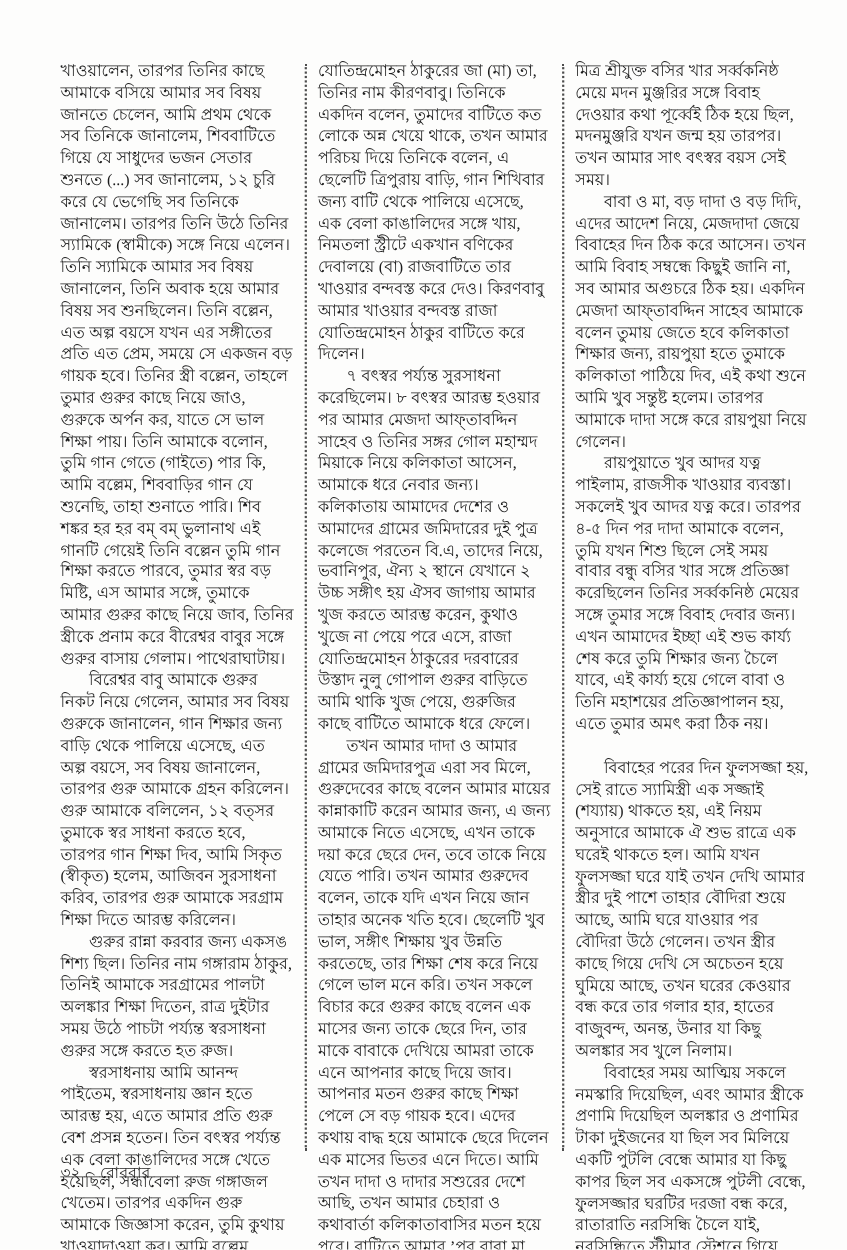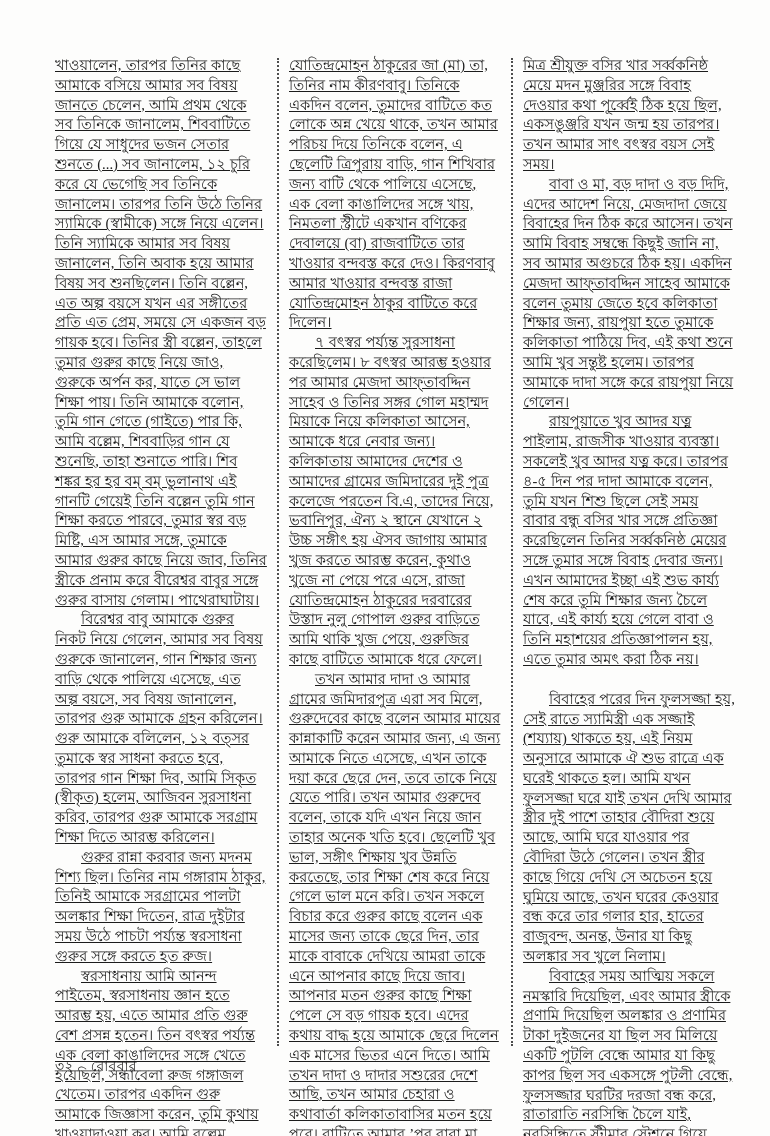--- a/index.html
+++ b/index.html
@@ -35,21 +35,20 @@
     width: 212px;
     flex: 0 0 212px;
     font-size: 14.6px;
     line-height: 19.8px;
     text-align: left;
     word-spacing: 0.5px;
   }
   .column p {
     margin: 0;
     padding: 0;
-    text-decoration: underline;
   }
   .column p + p {
     text-indent: 26px;
   }
   .column p.gap-above {
     margin-top: 20px;
   }
   .divider {
     flex: 0 0 0px;
     width: 0;
@@ -72,37 +71,37 @@
 </head>
 <body>
 
 <div class="page">
 
   <div class="text-area">
 
     <div class="column">
       <p class="para">খাওয়ালেন, তারপর তিনির কাছে আমাকে বসিয়ে আমার সব বিষয় জানতে চেলেন, আমি প্রথম থেকে সব তিনিকে জানালেম, শিববাটিতে গিয়ে যে সাধুদের ভজন সেতার শুনতে (...) সব জানালেম, ১২ চুরি করে যে ভেগেছি সব তিনিকে জানালেম। তারপর তিনি উঠে তিনির স্যামিকে (স্বামীকে) সঙ্গে নিয়ে এলেন। তিনি স্যামিকে আমার সব বিষয় জানালেন, তিনি অবাক হয়ে আমার বিষয় সব শুনছিলেন। তিনি বল্লেন, এত অল্প বয়সে যখন এর সঙ্গীতের প্রতি এত প্রেম, সময়ে সে একজন বড় গায়ক হবে। তিনির স্ত্রী বল্লেন, তাহলে তুমার গুরুর কাছে নিয়ে জাও, গুরুকে অর্পন কর, যাতে সে ভাল শিক্ষা পায়। তিনি আমাকে বলোন, তুমি গান গেতে (গাইতে) পার কি, আমি বল্লেম, শিববাড়ির গান যে শুনেছি, তাহা শুনাতে পারি। শিব শঙ্কর হর হর বম্‌ বম্‌ ভুলানাথ এই গানটি গেয়েই তিনি বল্লেন তুমি গান শিক্ষা করতে পারবে, তুমার স্বর বড় মিষ্টি, এস আমার সঙ্গে, তুমাকে আমার গুরুর কাছে নিয়ে জাব, তিনির স্ত্রীকে প্রনাম করে বীরেশ্বর বাবুর সঙ্গে গুরুর বাসায় গেলাম। পাথেরাঘাটায়।</p>
       <p class="para">বিরেশ্বর বাবু আমাকে গুরুর নিকট নিয়ে গেলেন, আমার সব বিষয় গুরুকে জানালেন, গান শিক্ষার জন্য বাড়ি থেকে পালিয়ে এসেছে, এত অল্প বয়সে, সব বিষয় জানালেন, তারপর গুরু আমাকে গ্রহন করিলেন। গুরু আমাকে বলিলেন, ১২ বত্সর তুমাকে স্বর সাধনা করতে হবে, তারপর গান শিক্ষা দিব, আমি সিকৃত (স্বীকৃত) হলেম, আজিবন সুরসাধনা করিব, তারপর গুরু আমাকে সরগ্রাম শিক্ষা দিতে আরম্ভ করিলেন।</p>
-      <p class="para">গুরুর রান্না করবার জন্য মদনম শিশ্য ছিল। তিনির নাম গঙ্গারাম ঠাকুর, তিনিই আমাকে সরগ্রামের পালটা অলঙ্কার শিক্ষা দিতেন, রাত্র দুইটার সময় উঠে পাচটা পর্য্যন্ত স্বরসাধনা গুরুর সঙ্গে করতে হত রুজ।</p>
+      <p class="para">গুরুর রান্না করবার জন্য একসঙ শিশ্য ছিল। তিনির নাম গঙ্গারাম ঠাকুর, তিনিই আমাকে সরগ্রামের পালটা অলঙ্কার শিক্ষা দিতেন, রাত্র দুইটার সময় উঠে পাচটা পর্য্যন্ত স্বরসাধনা গুরুর সঙ্গে করতে হত রুজ।</p>
       <p class="para">স্বরসাধনায় আমি আনন্দ পাইতেম, স্বরসাধনায় জ্ঞান হতে আরম্ভ হয়, এতে আমার প্রতি গুরু বেশ প্রসন্ন হতেন। তিন বৎস্বর পর্য্যন্ত এক বেলা কাঙালিদের সঙ্গে খেতে হয়েছিল, সন্ধাবেলা রুজ গঙ্গাজল খেতেম। তারপর একদিন গুরু আমাকে জিজ্ঞাসা করেন, তুমি কুথায় খাওয়াদাওয়া কর। আমি বল্লেম কাঙালিদের সঙ্গে এক বেলা খাই, সন্ধা সময় গঙ্গাজল খেয়ে থাকি। তিনির একজন শিশ্ব ছিল</p>
     </div>
 
     <div class="divider"></div>
 
     <div class="column">
       <p class="para">যোতিন্দ্রমোহন ঠাকুরের জা (মা) তা, তিনির নাম কীরণবাবু। তিনিকে একদিন বলেন, তুমাদের বাটিতে কত লোকে অন্ন খেয়ে থাকে, তখন আমার পরিচয় দিয়ে তিনিকে বলেন, এ ছেলেটি ত্রিপুরায় বাড়ি, গান শিখিবার জন্য বাটি থেকে পালিয়ে এসেছে, এক বেলা কাঙালিদের সঙ্গে খায়, নিমতলা স্ট্রীটে একখান বণিকের দেবালয়ে (বা) রাজবাটিতে তার খাওয়ার বন্দবস্ত করে দেও। কিরণবাবু আমার খাওয়ার বন্দবস্ত রাজা যোতিন্দ্রমোহন ঠাকুর বাটিতে করে দিলেন।</p>
       <p class="para">৭ বৎস্বর পর্য্যন্ত সুরসাধনা করেছিলেম। ৮ বৎস্বর আরম্ভ হওয়ার পর আমার মেজদা আফ্‌তাবদ্দিন সাহেব ও তিনির সঙ্গর গোল মহাম্মদ মিয়াকে নিয়ে কলিকাতা আসেন, আমাকে ধরে নেবার জন্য। কলিকাতায় আমাদের দেশের ও আমাদের গ্রামের জমিদারের দুই পুত্র কলেজে পরতেন বি.এ, তাদের নিয়ে, ভবানিপুর, ঐন্য ২ স্থানে যেখানে ২ উচ্চ সঙ্গীৎ হয় ঐসব জাগায় আমার খুজ করতে আরম্ভ করেন, কুথাও খুজে না পেয়ে পরে এসে, রাজা যোতিন্দ্রমোহন ঠাকুরের দরবারের উস্তাদ নুলু গোপাল গুরুর বাড়িতে আমি থাকি খুজ পেয়ে, গুরুজির কাছে বাটিতে আমাকে ধরে ফেলে।</p>
       <p class="para">তখন আমার দাদা ও আমার গ্রামের জমিদারপুত্র এরা সব মিলে, গুরুদেবের কাছে বলেন আমার মায়ের কান্নাকাটি করেন আমার জন্য, এ জন্য আমাকে নিতে এসেছে, এখন তাকে দয়া করে ছেরে দেন, তবে তাকে নিয়ে যেতে পারি। তখন আমার গুরুদেব বলেন, তাকে যদি এখন নিয়ে জান তাহার অনেক খতি হবে। ছেলেটি খুব ভাল, সঙ্গীৎ শিক্ষায় খুব উন্নতি করতেছে, তার শিক্ষা শেষ করে নিয়ে গেলে ভাল মনে করি। তখন সকলে বিচার করে গুরুর কাছে বলেন এক মাসের জন্য তাকে ছেরে দিন, তার মাকে বাবাকে দেখিয়ে আমরা তাকে এনে আপনার কাছে দিয়ে জাব। আপনার মতন গুরুর কাছে শিক্ষা পেলে সে বড় গায়ক হবে। এদের কথায় বাদ্ধ হয়ে আমাকে ছেরে দিলেন এক মাসের ভিতর এনে দিতে। আমি তখন দাদা ও দাদার সশুরের দেশে আছি, তখন আমার চেহারা ও কথাবার্তা কলিকাতাবাসির মতন হয়ে পরে। বাটিতে আমার ’পর বাবা মা ভাই ভগ্নী সকলেই সন্তুষ্ট হন।</p>
 
     </div>
 
     <div class="divider"></div>
 
     <div class="column">
-      <p class="para">মিত্র শ্রীযুক্ত বসির খার সর্ব্বকনিষ্ঠ মেয়ে মদন মুঞ্জরির সঙ্গে বিবাহ দেওয়ার কথা পূর্ব্বেই ঠিক হয়ে ছিল, একসঙুঞ্জরি যখন জন্ম হয় তারপর। তখন আমার সাৎ বৎস্বর বয়স সেই সময়।</p>
+      <p class="para">মিত্র শ্রীযুক্ত বসির খার সর্ব্বকনিষ্ঠ মেয়ে মদন মুঞ্জরির সঙ্গে বিবাহ দেওয়ার কথা পূর্ব্বেই ঠিক হয়ে ছিল, মদনমুঞ্জরি যখন জন্ম হয় তারপর। তখন আমার সাৎ বৎস্বর বয়স সেই সময়।</p>
       <p class="para">বাবা ও মা, বড় দাদা ও বড় দিদি, এদের আদেশ নিয়ে, মেজদাদা জেয়ে বিবাহের দিন ঠিক করে আসেন। তখন আমি বিবাহ সম্বন্ধে কিছুই জানি না, সব আমার অগুচরে ঠিক হয়। একদিন মেজদা আফ্‌তাবদ্দিন সাহেব আমাকে বলেন তুমায় জেতে হবে কলিকাতা শিক্ষার জন্য, রায়পুয়া হতে তুমাকে কলিকাতা পাঠিয়ে দিব, এই কথা শুনে আমি খুব সন্তুষ্ট হলেম। তারপর আমাকে দাদা সঙ্গে করে রায়পুয়া নিয়ে গেলেন।</p>
       <p class="para">রায়পুয়াতে খুব আদর যত্ন পাইলাম, রাজসীক খাওয়ার ব্যবস্তা। সকলেই খুব আদর যত্ন করে। তারপর ৪-৫ দিন পর দাদা আমাকে বলেন, তুমি যখন শিশু ছিলে সেই সময় বাবার বন্ধু বসির খার সঙ্গে প্রতিজ্ঞা করেছিলেন তিনির সর্ব্বকনিষ্ঠ মেয়ের সঙ্গে তুমার সঙ্গে বিবাহ দেবার জন্য। এখন আমাদের ইচ্ছা এই শুভ কার্য্য শেষ করে তুমি শিক্ষার জন্য চৈলে যাবে, এই কার্য্য হয়ে গেলে বাবা ও তিনি মহাশয়ের প্রতিজ্ঞাপালন হয়, এতে তুমার অমৎ করা ঠিক নয়।</p>
       <p class="para gap-above">বিবাহের পরের দিন ফুলসজ্জা হয়, সেই রাতে স্যামিস্ত্রী এক সজ্জাই (শয্যায়) থাকতে হয়, এই নিয়ম অনুসারে আমাকে ঐ শুভ রাত্রে এক ঘরেই থাকতে হল। আমি যখন ফুলসজ্জা ঘরে যাই তখন দেখি আমার স্ত্রীর দুই পাশে তাহার বৌদিরা শুয়ে আছে, আমি ঘরে যাওয়ার পর বৌদিরা উঠে গেলেন। তখন স্ত্রীর কাছে গিয়ে দেখি সে অচেতন হয়ে ঘুমিয়ে আছে, তখন ঘরের কেওয়ার বন্ধ করে তার গলার হার, হাতের বাজুবন্দ, অনন্ত, উনার যা কিছু অলঙ্কার সব খুলে নিলাম।</p>
       <p class="para">বিবাহের সময় আত্মিয় সকলে নমস্কারি দিয়েছিল, এবং আমার স্ত্রীকে প্রণামি দিয়েছিল অলঙ্কার ও প্রণামির টাকা দুইজনের যা ছিল সব মিলিয়ে একটি পুটলি বেন্ধে আমার যা কিছু কাপর ছিল সব একসঙ্গে পুটলী বেন্ধে, ফুলসজ্জার ঘরটির দরজা বন্ধ করে, রাতারাতি নরসিন্ধি চৈলে যাই, নরসিন্ধিতে স্টীমার স্টেশনে গিয়ে স্টীমারে চৈরে নারানগঞ্জ যেয়ে পৌছি। গোয়ালন্দের জাহাজ চৈরে নারানগঞ্জ হতে গোয়ালন্দ এসে রেলে চৈরে সিয়ালদহ পৌছি। গুরুদেবের বাসায়</p>
     </div>
 
   </div>
 
   <div class="footer">
     <span class="pagenum">৩২</span><span class="pubname">রোববার</span>

